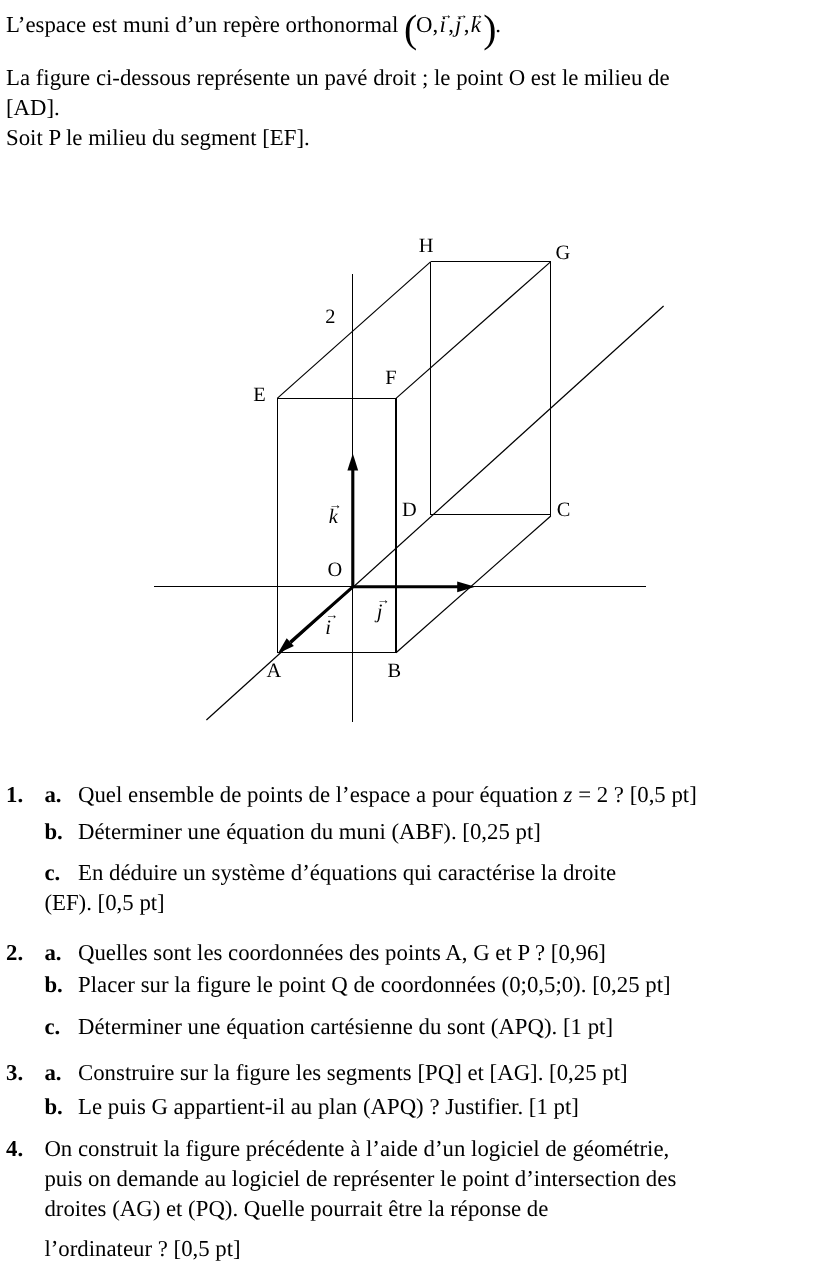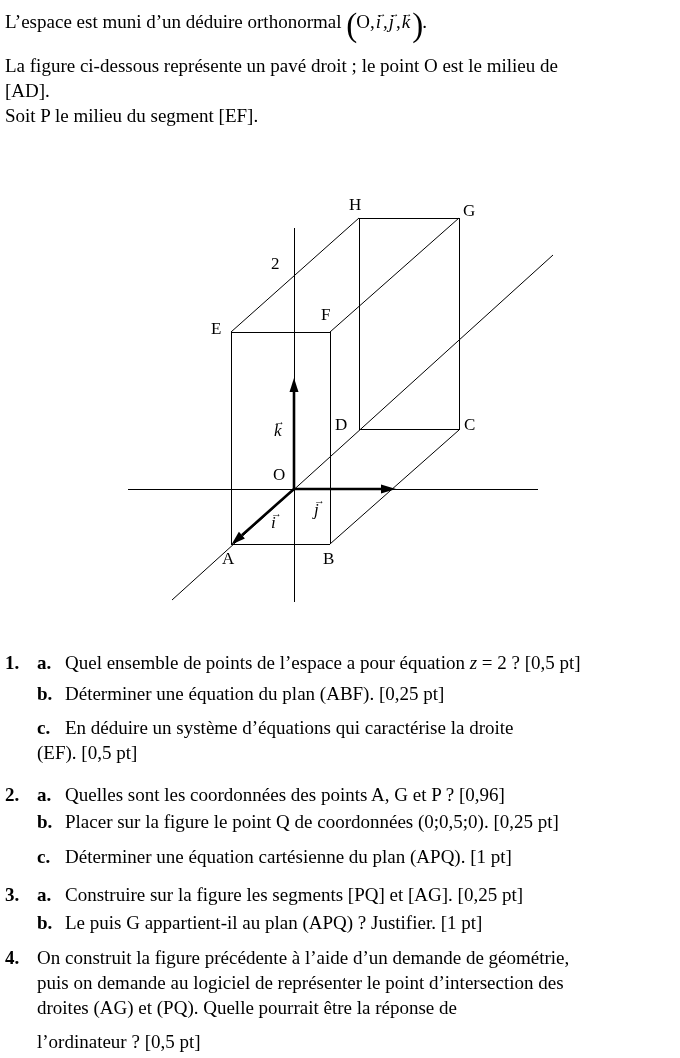--- a/index.html
+++ b/index.html
@@ -20,21 +20,21 @@
   .vec { position:relative; display:inline-block; font-style:italic; margin:0 2px 0 1px; }
   .vec .arr { position:absolute; left:0px; top:-9px; font-size:11px; font-style:normal; letter-spacing:-1px; }
   .flabel { position:absolute; font-size:17px; line-height:17px; }
   .fvec { position:absolute; font-size:17px; line-height:17px; }
   svg.fig { position:absolute; left:0; top:0; }
 </style>
 </head>
 <body>
 
 <div class="tline l1" style="top:0px">
-  <span>L’espace est muni d’un déduire orthonormal</span>
+  <span>L’espace est muni d’un repère orthonormal</span>
   <span class="bigp">(</span><span>O,</span><span class="vec"><span>i</span><span class="arr">→</span></span><span>,</span><span class="vec"><span>j</span><span class="arr">→</span></span><span>,</span><span class="vec"><span>k</span><span class="arr">→</span></span><span class="bigp">)</span><span>.</span>
 </div>
 <div class="tline" style="top:54px">La figure ci-dessous représente un pavé droit ; le point O est le milieu de</div>
 <div class="tline" style="top:79px">[AD].</div>
 <div class="tline" style="top:104px">Soit P le milieu du segment [EF].</div>
 
 <svg class="fig" width="680" height="1058" viewBox="0 0 680 1058">
   <g stroke="#000" stroke-width="1" fill="none">
 
     <line x1="128" y1="489" x2="538" y2="489" shape-rendering="crispEdges"></line>
@@ -76,35 +76,35 @@
 <div class="flabel" style="left:273px; top:466px">O</div>
 <div class="flabel" style="left:222px; top:550px">A</div>
 <div class="flabel" style="left:323px; top:550px">B</div>
 
 <div class="fvec" style="left:273px; top:422px"><span class="vec"><span>k</span><span class="arr">→</span></span></div>
 <div class="fvec" style="left:313px; top:501px"><span class="vec"><span>j</span><span class="arr">→</span></span></div>
 <div class="fvec" style="left:270px; top:514px"><span class="vec"><span>i</span><span class="arr">→</span></span></div>
 
 <div class="tline" style="top:651px"><span class="qnum">1.</span><span class="qlab">a.</span><span>Quel ensemble de points de l’espace a pour équation </span><span class="it">z</span><span> = 2 ? </span><span class="score">[0,5 pt]</span></div>
 
-<div class="tline" style="top:682px"><span class="qnum"></span><span class="qlab">b.</span><span>Déterminer une équation du plan (ABF). </span><span class="score">[0,25 pt]</span></div>
+<div class="tline" style="top:682px"><span class="qnum"></span><span class="qlab">b.</span><span>Déterminer une équation du muni (ABF). </span><span class="score">[0,25 pt]</span></div>
 
 <div class="tline" style="top:716px"><span class="qnum"></span><span class="qlab">c.</span><span>En déduire un système d’équations qui caractérise la droite</span></div>
 
 <div class="tline" style="top:741px"><span class="qnum"></span><span class="qlab"></span><span>(EF). </span><span class="score">[0,5 pt]</span></div>
 
 <div class="tline" style="top:783px"><span class="qnum">2.</span><span class="qlab">a.</span><span>Quelles sont les coordonnées des points A, G et P ? </span><span class="score">[0,96]</span></div>
 
 <div class="tline" style="top:810px"><span class="qnum"></span><span class="qlab">b.</span><span>Placer sur la figure le point Q de coordonnées (0;0,5;0). </span><span class="score">[0,25 pt]</span></div>
 
-<div class="tline" style="top:845px"><span class="qnum"></span><span class="qlab">c.</span><span>Déterminer une équation cartésienne du plan (APQ). </span><span class="score">[1 pt]</span></div>
+<div class="tline" style="top:845px"><span class="qnum"></span><span class="qlab">c.</span><span>Déterminer une équation cartésienne du sont (APQ). </span><span class="score">[1 pt]</span></div>
 
 <div class="tline" style="top:883px"><span class="qnum">3.</span><span class="qlab">a.</span><span>Construire sur la figure les segments [PQ] et [AG]. </span><span class="score">[0,25 pt]</span></div>
 
 <div class="tline" style="top:911px"><span class="qnum"></span><span class="qlab">b.</span><span>Le puis G appartient-il au plan (APQ) ? Justifier. </span><span class="score">[1 pt]</span></div>
 
-<div class="tline" style="top:946px"><span class="qnum">4.</span><span class="qlab"></span><span>On construit la figure précédente à l’aide d’un demande de géométrie,</span></div>
+<div class="tline" style="top:946px"><span class="qnum">4.</span><span class="qlab"></span><span>On construit la figure précédente à l’aide d’un logiciel de géométrie,</span></div>
 
 <div class="tline" style="top:971px"><span class="qnum"></span><span class="qlab"></span><span>puis on demande au logiciel de représenter le point d’intersection des</span></div>
 
 <div class="tline" style="top:996px"><span class="qnum"></span><span class="qlab"></span><span>droites (AG) et (PQ). Quelle pourrait être la réponse de</span></div>
 
 <div class="tline" style="top:1030px"><span class="qnum"></span><span class="qlab"></span><span>l’ordinateur ? </span><span class="score">[0,5 pt]</span></div>
 
 </body></html>

